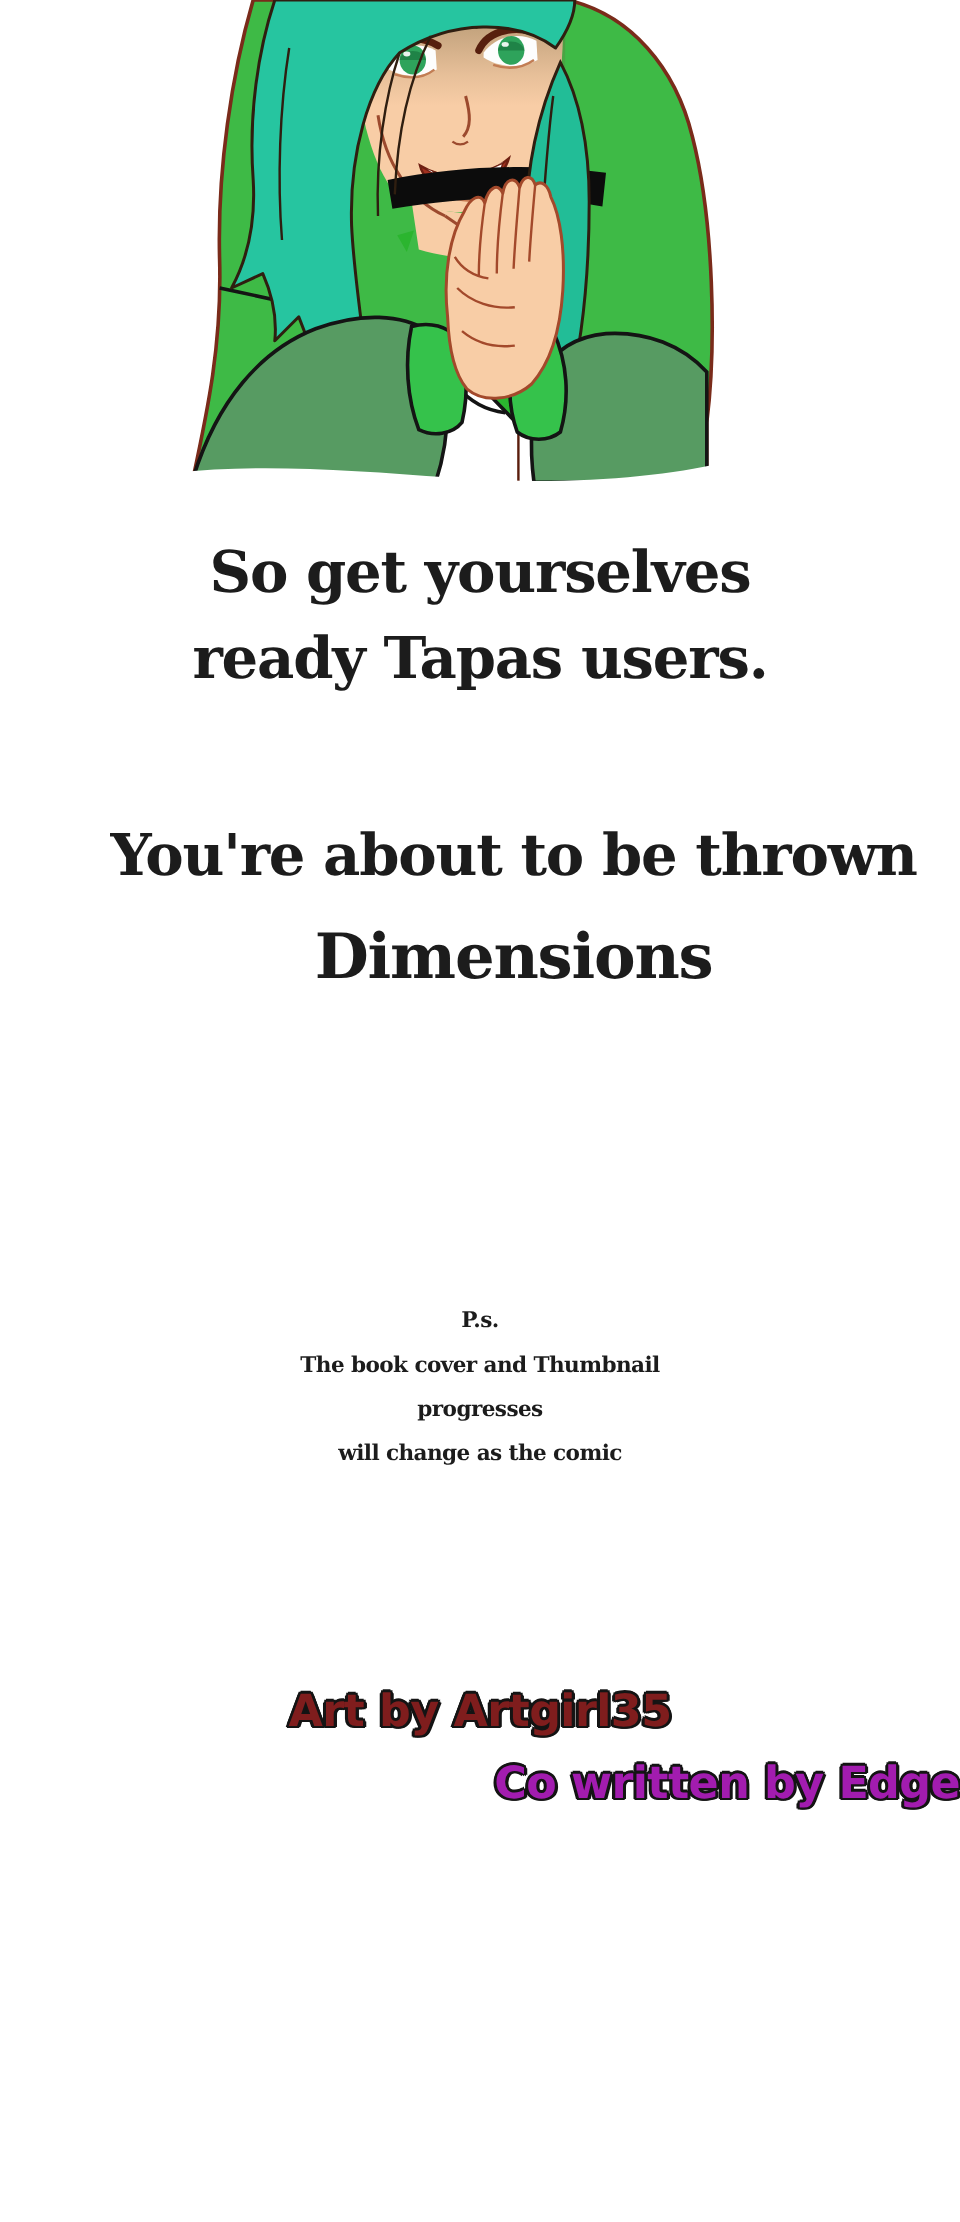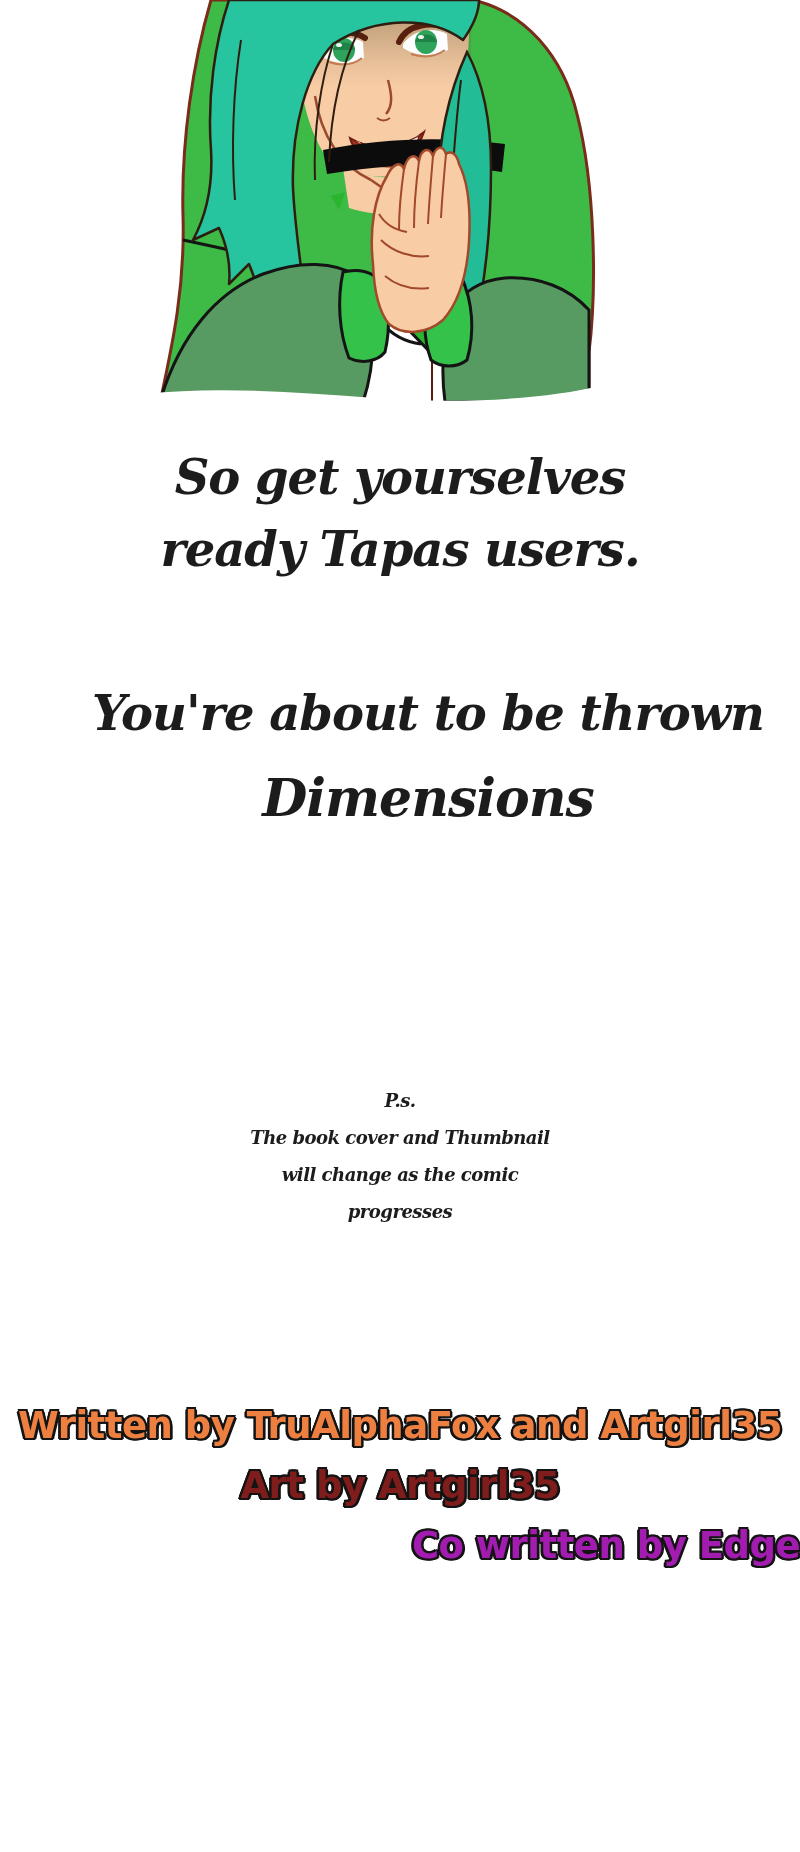--- a/index.html
+++ b/index.html
@@ -1,21 +1,21 @@
 <!DOCTYPE html>
 <html><head>
 <meta charset="utf-8">
 <style>
   html,body{margin:0;padding:0;background:#ffffff;}
   .canvas{position:relative;width:800px;height:1852px;background:#ffffff;overflow:hidden;margin:0 auto;}
   .hero{position:absolute;left:145px;top:0;width:455px;height:412px;margin:0;padding:0;}
   .hero svg{display:block;width:455px;height:412px;}
   .txt{position:absolute;left:0;width:100%;text-align:center;}
   .txt p{margin:0;}
-  .script{font-family:"DejaVu Serif",serif;font-style:italic;font-weight:700;color:#1c1c1c;}
+  .script{font-family:"DejaVu Serif",serif;font-weight:700;color:#1c1c1c;}
   .intro{top:441px;font-size:48px;line-height:72px;letter-spacing:-1px;}
   .mainblk{top:676px;font-size:48px;line-height:74px;letter-spacing:-1px;margin-left:28px;}
   .title-line{font-size:52px;line-height:96px;letter-spacing:-1px;}
   .ps{top:1082px;font-size:18px;line-height:37px;letter-spacing:-0.5px;}
   .credits{top:1396px;font-family:"DejaVu Sans",sans-serif;font-weight:bold;
            font-size:37px;line-height:60px;letter-spacing:-0.5px;}
   .outlined{text-shadow:
       2px 0 0 #141414,-2px 0 0 #141414,0 2px 0 #141414,0 -2px 0 #141414,
       1.6px 1.6px 0 #141414,-1.6px 1.6px 0 #141414,
       1.6px -1.6px 0 #141414,-1.6px -1.6px 0 #141414,
@@ -145,23 +145,22 @@
   </section>
 
   <section class="txt script mainblk">
     <p>You're about to be thrown</p>
     <p class="title-line">Dimensions</p>
   </section>
 
   <section class="txt script ps">
     <p>P.s.</p>
     <p>The book cover and Thumbnail</p>
+    <p>progresses</p>
     <p>will change as the comic</p>
-    <p>progresses</p>
   </section>
 
   <section class="txt credits">
-    <p class="outlined" style="color: rgb(237, 128, 64);">Written by TruAlphaFox and Artgirl35</p>
     <p class="outlined" style="color: #7f1d1d;">Art by Artgirl35</p>
     <p class="outlined" style="color: #a21caf; text-align: right;">Co written by Edge</p>
   </section>
 
 </div>
 
 </body></html>

